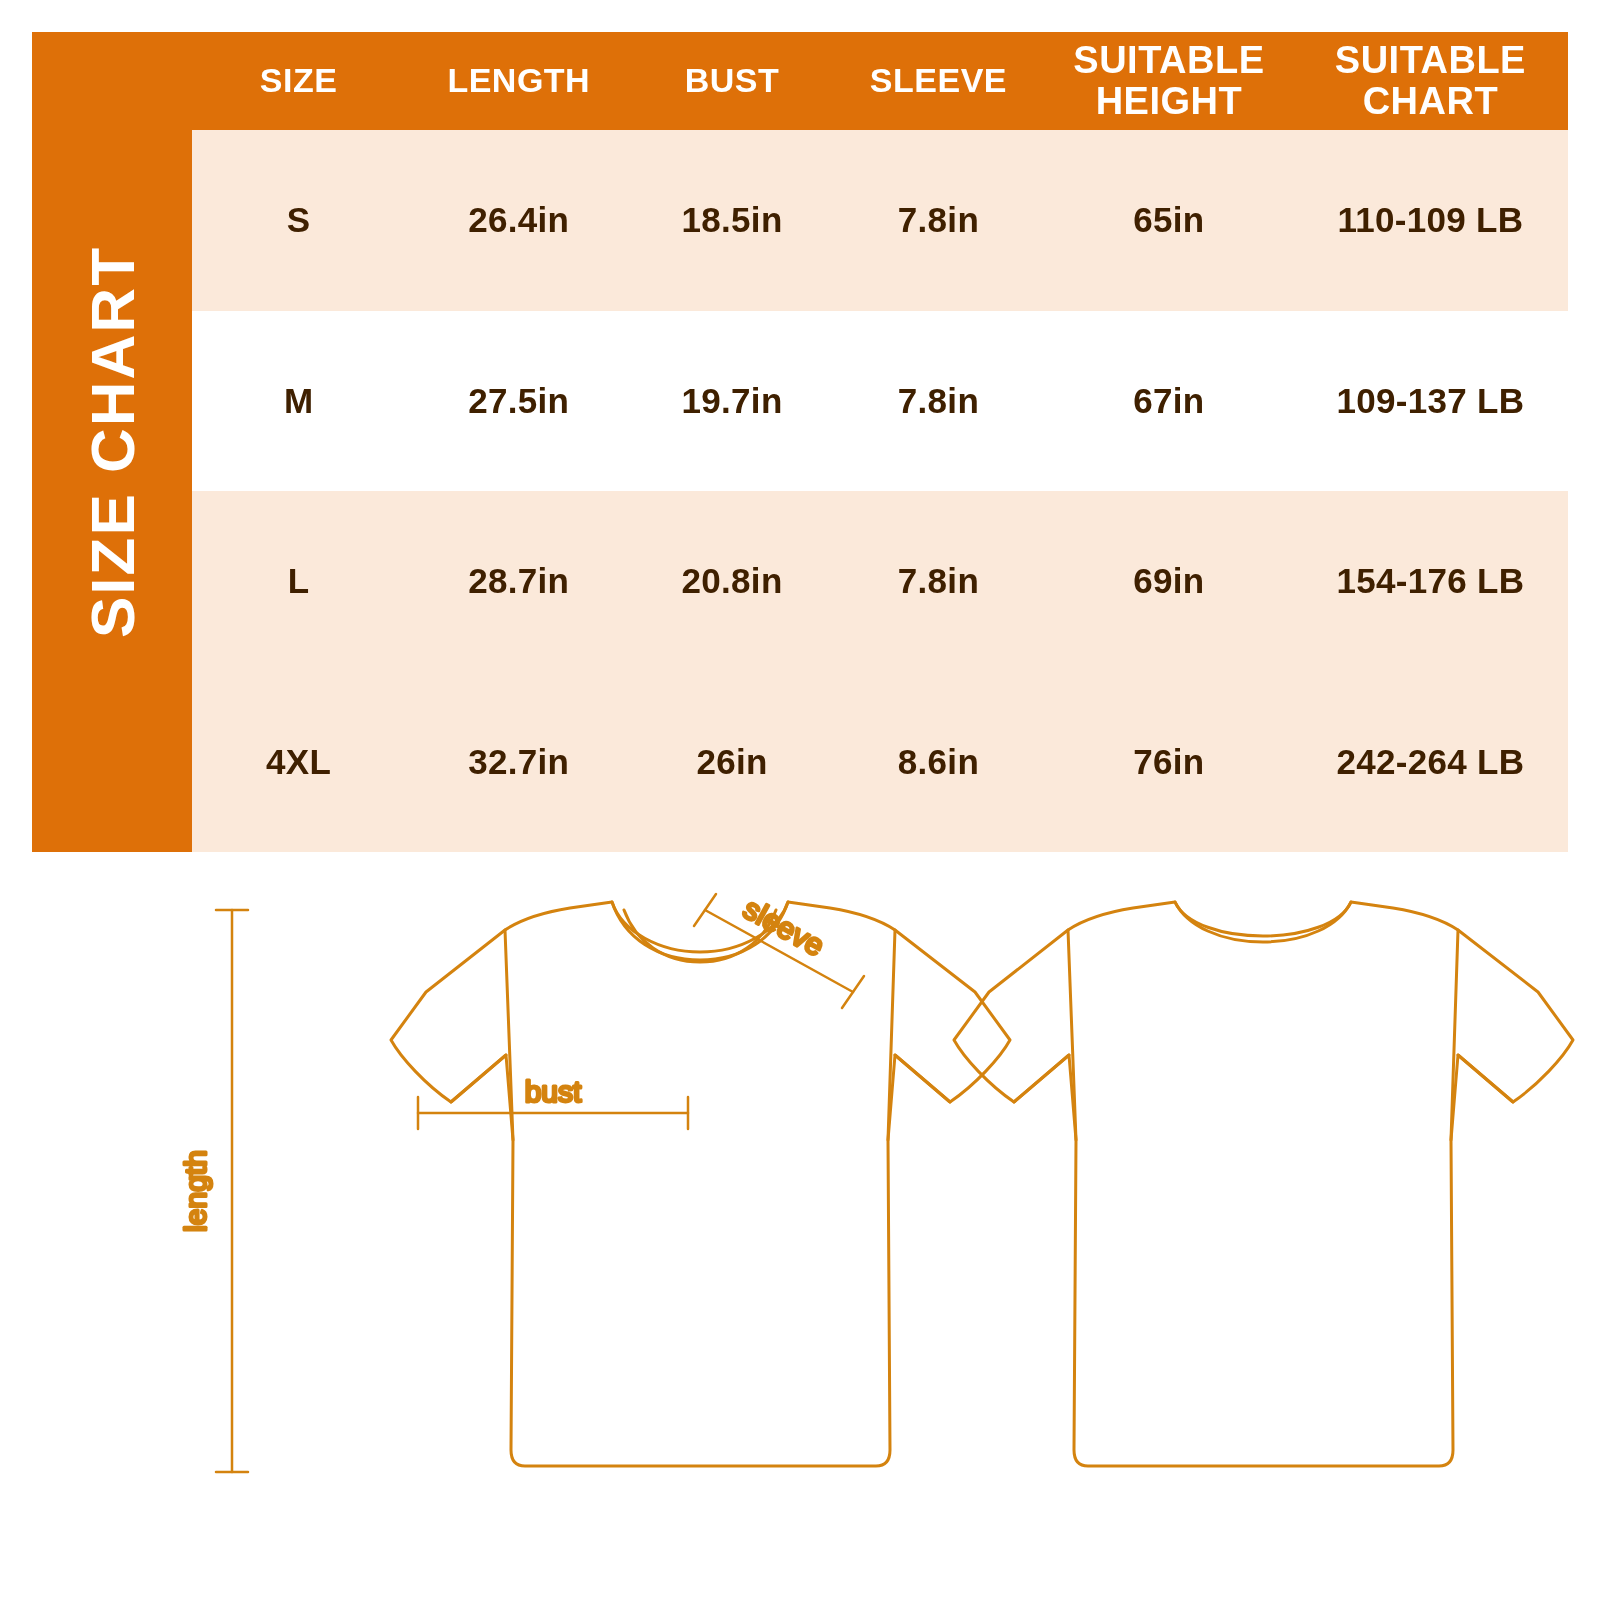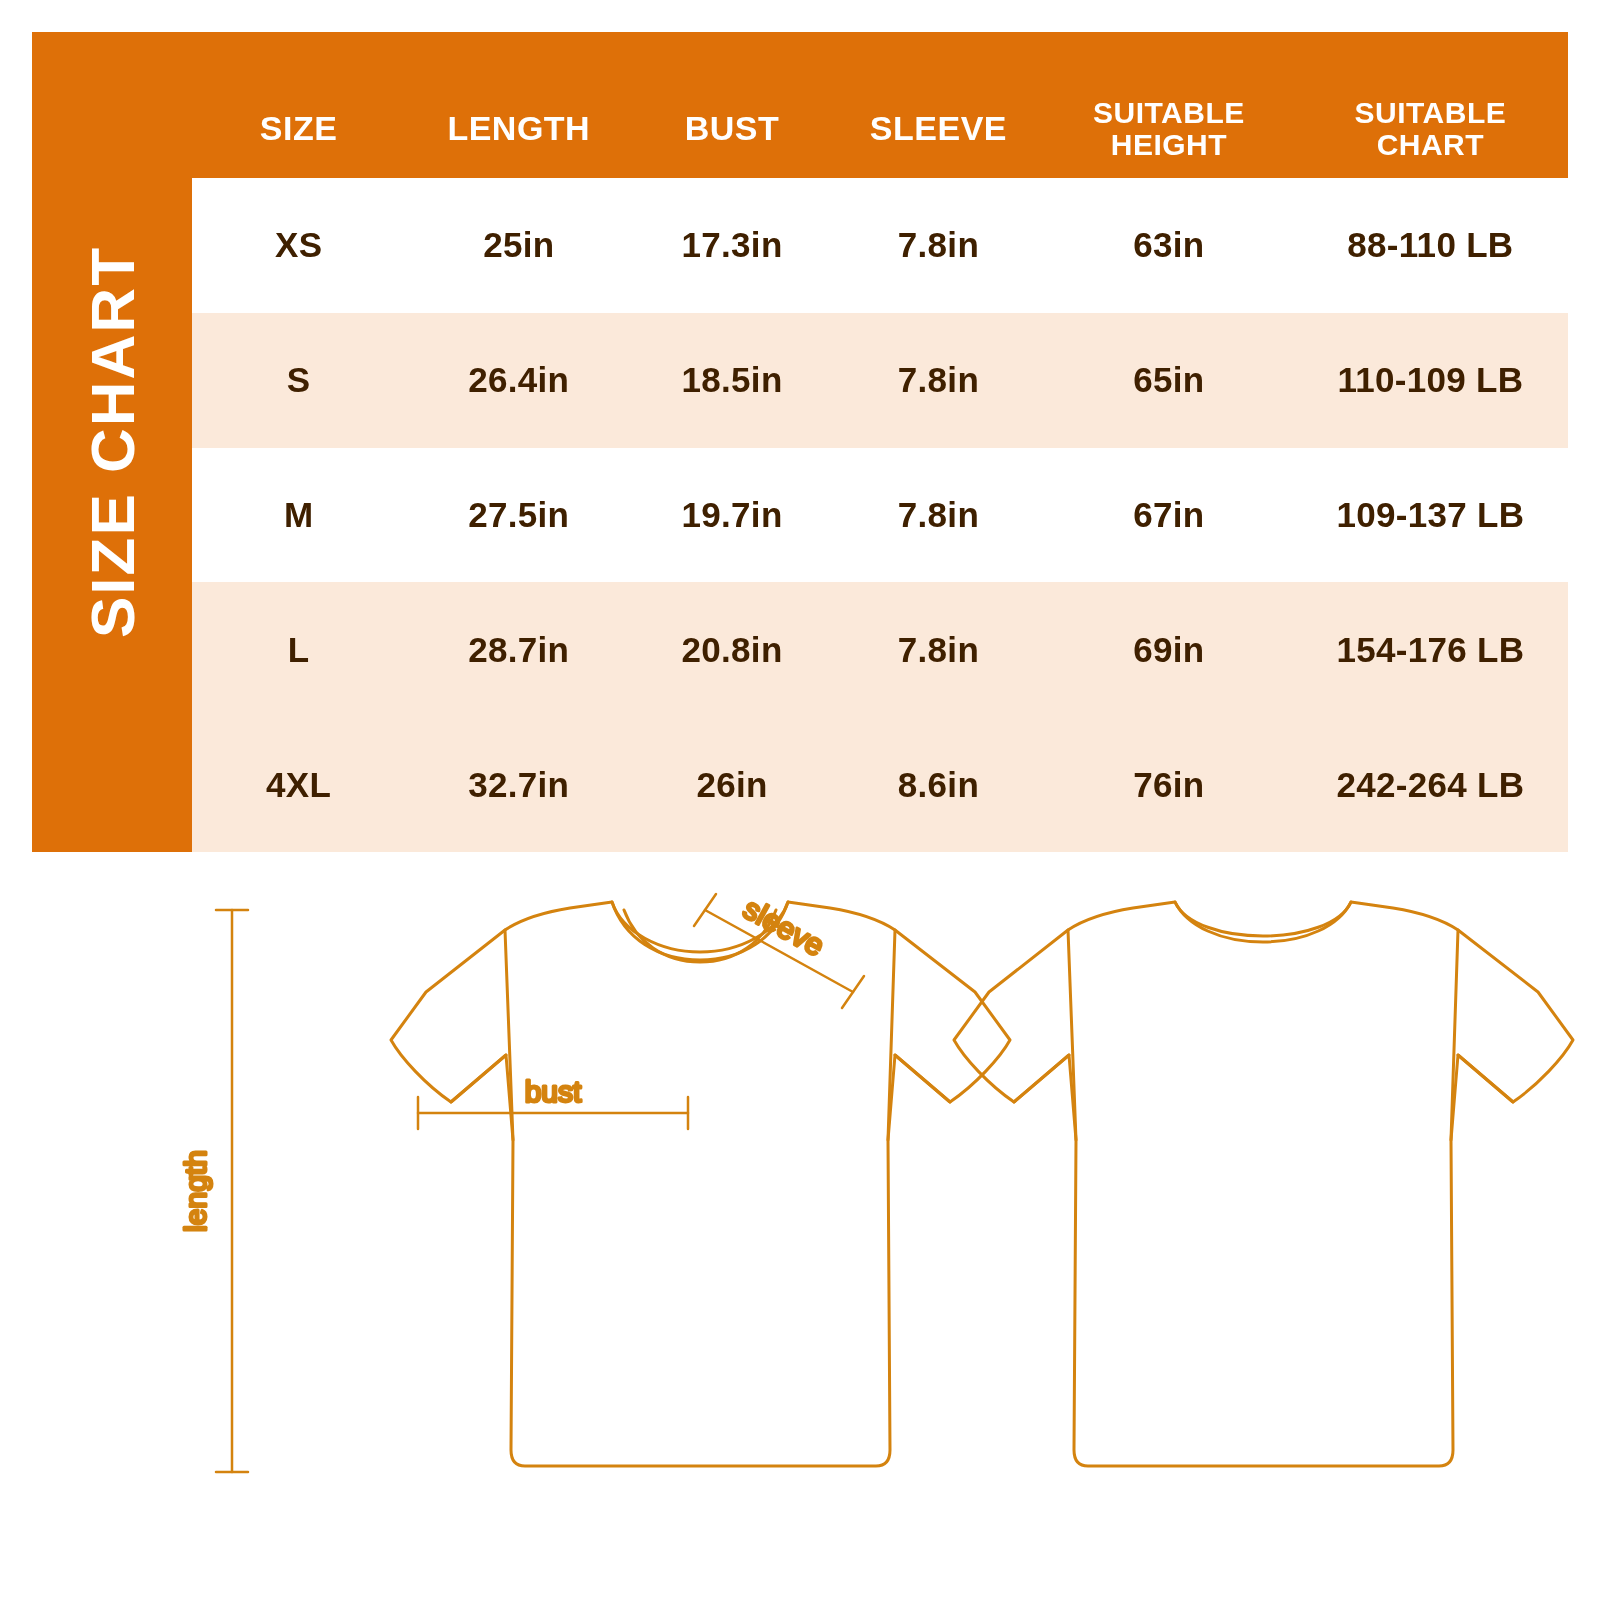--- a/index.html
+++ b/index.html
@@ -45,42 +45,41 @@
     color: #ffffff;
     font-size: 62px;
     font-weight: bold;
     letter-spacing: 2px;
     font-family: "Liberation Sans", sans-serif;
   }
   .table-wrap {
     flex: 1 1 auto;
     display: flex;
     flex-direction: column;
-    margin-top: 48px;
   }
   table.size-table {
     width: 100%;
     height: 100%;
     border-collapse: collapse;
     table-layout: fixed;
   }
   table.size-table thead th {
     background: #de7008;
     color: #ffffff;
     font-size: 34px;
     font-weight: bold;
     letter-spacing: 0.5px;
     height: 96px;
     vertical-align: middle;
     text-align: center;
     line-height: 1.05;
   }
   table.size-table thead th .two-line {
     display: block;
-    font-size: 30px;
+    font-size: 38px;
     line-height: 1.08;
   }
   table.size-table tbody td {
     text-align: center;
     vertical-align: middle;
     color: #3f2000;
     font-size: 35px;
     font-weight: bold;
     height: 80px;
     letter-spacing: 0.3px;
@@ -145,28 +144,20 @@
               <span class="two-line">HEIGHT</span>
             </th>
             <th>
               <span class="two-line">SUITABLE</span>
               <span class="two-line">CHART</span>
             </th>
           </tr>
         </thead>
         <tbody>
 
-          <tr class="odd">
-            <td>XS</td>
-            <td>25in</td>
-            <td>17.3in</td>
-            <td>7.8in</td>
-            <td>63in</td>
-            <td>88-110 LB</td>
-          </tr>
 
           <tr class="even">
             <td>S</td>
             <td>26.4in</td>
             <td>18.5in</td>
             <td>7.8in</td>
             <td>65in</td>
             <td>110-109 LB</td>
           </tr>
 

